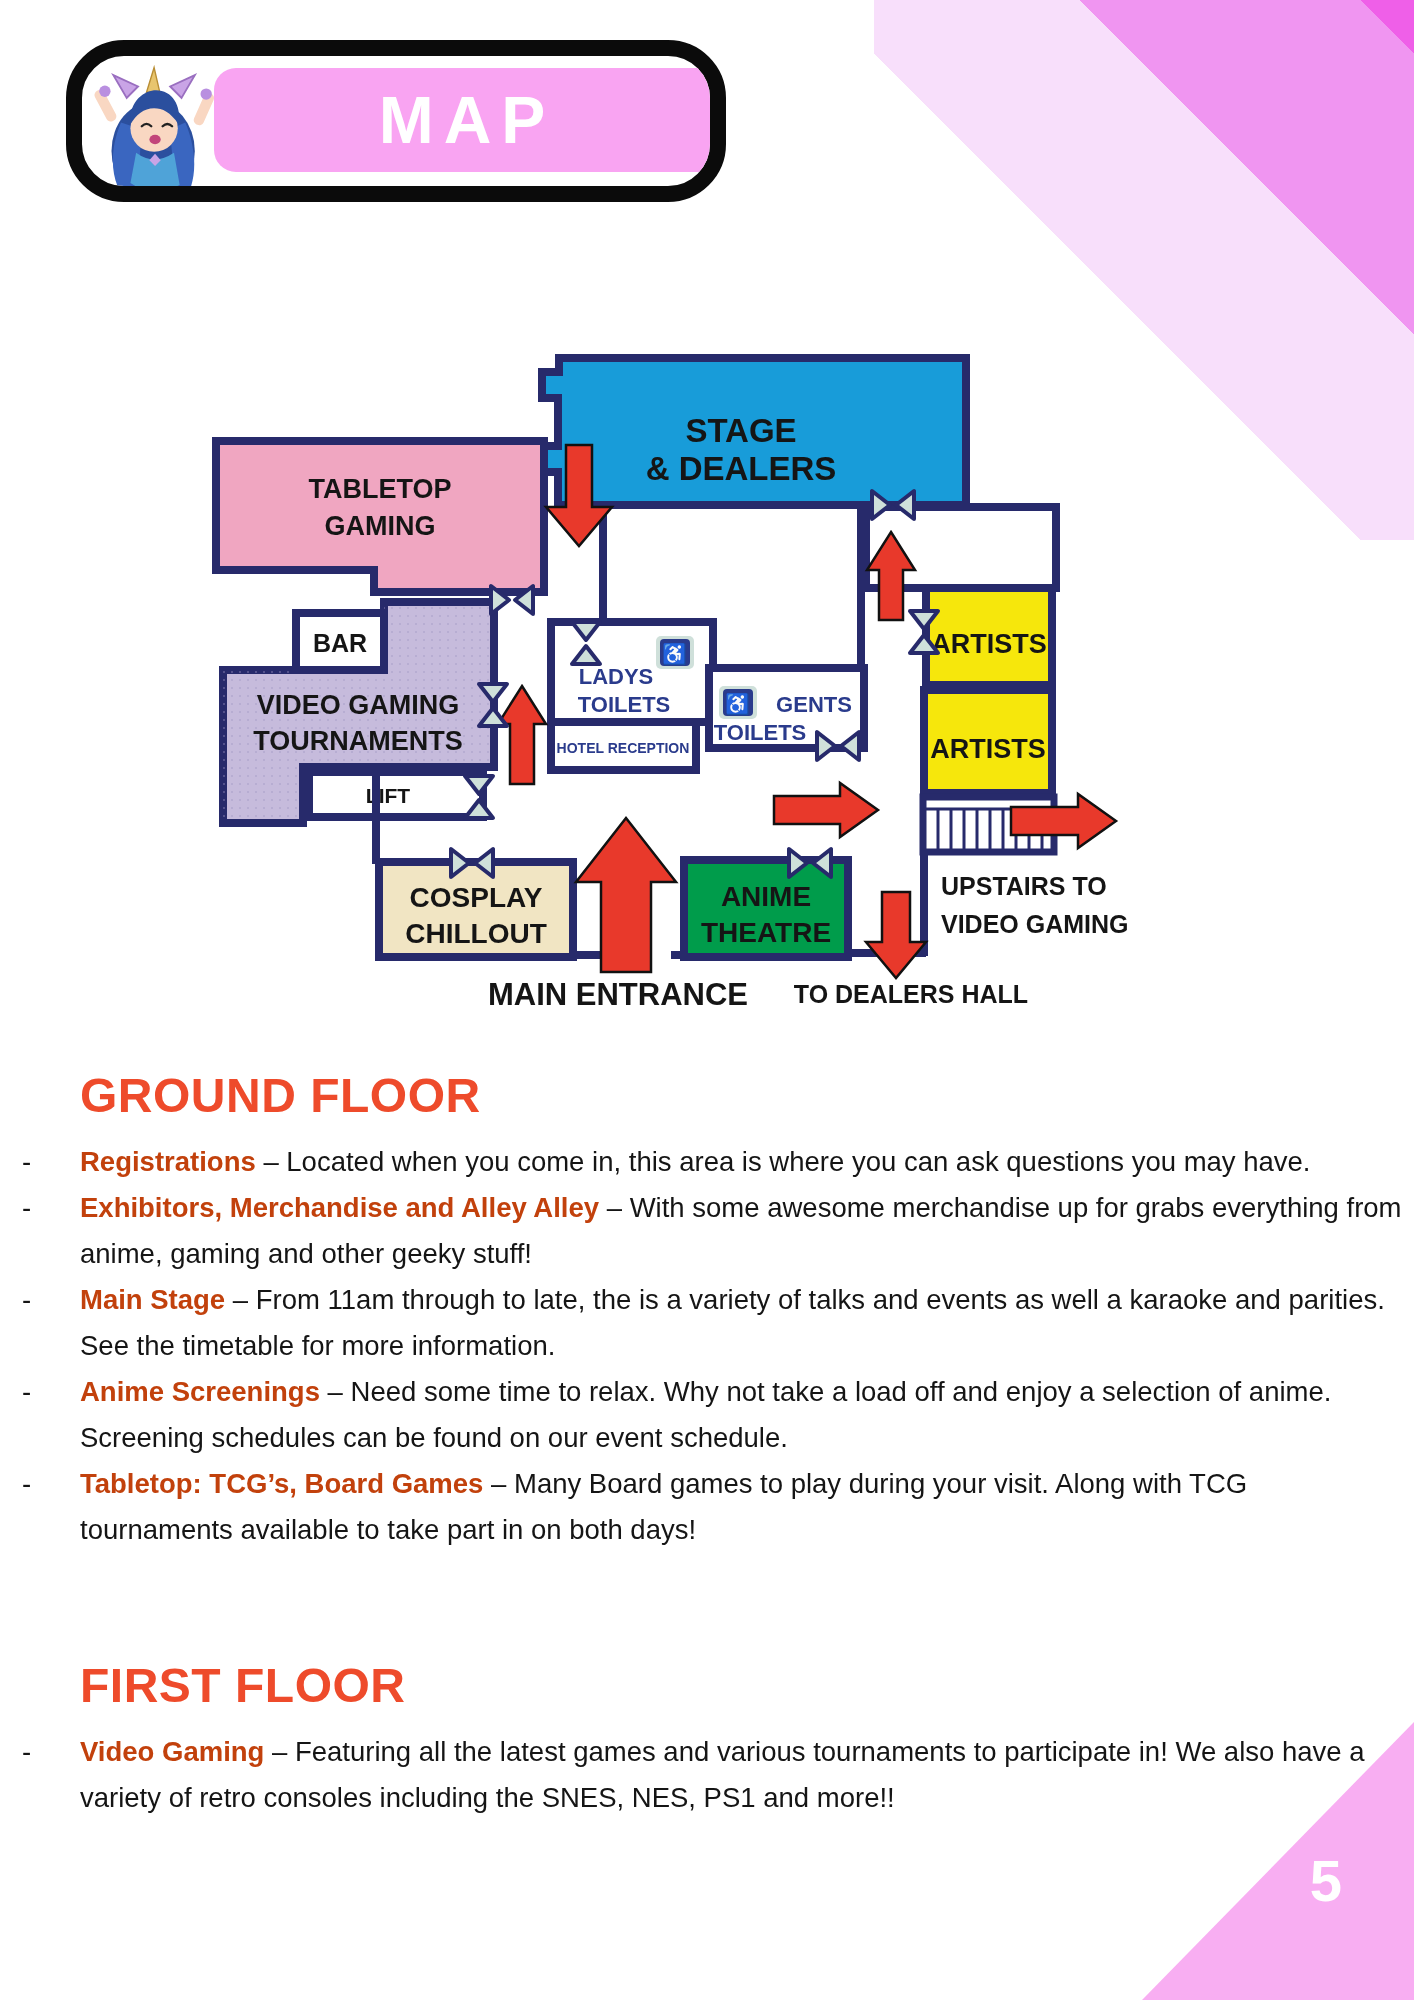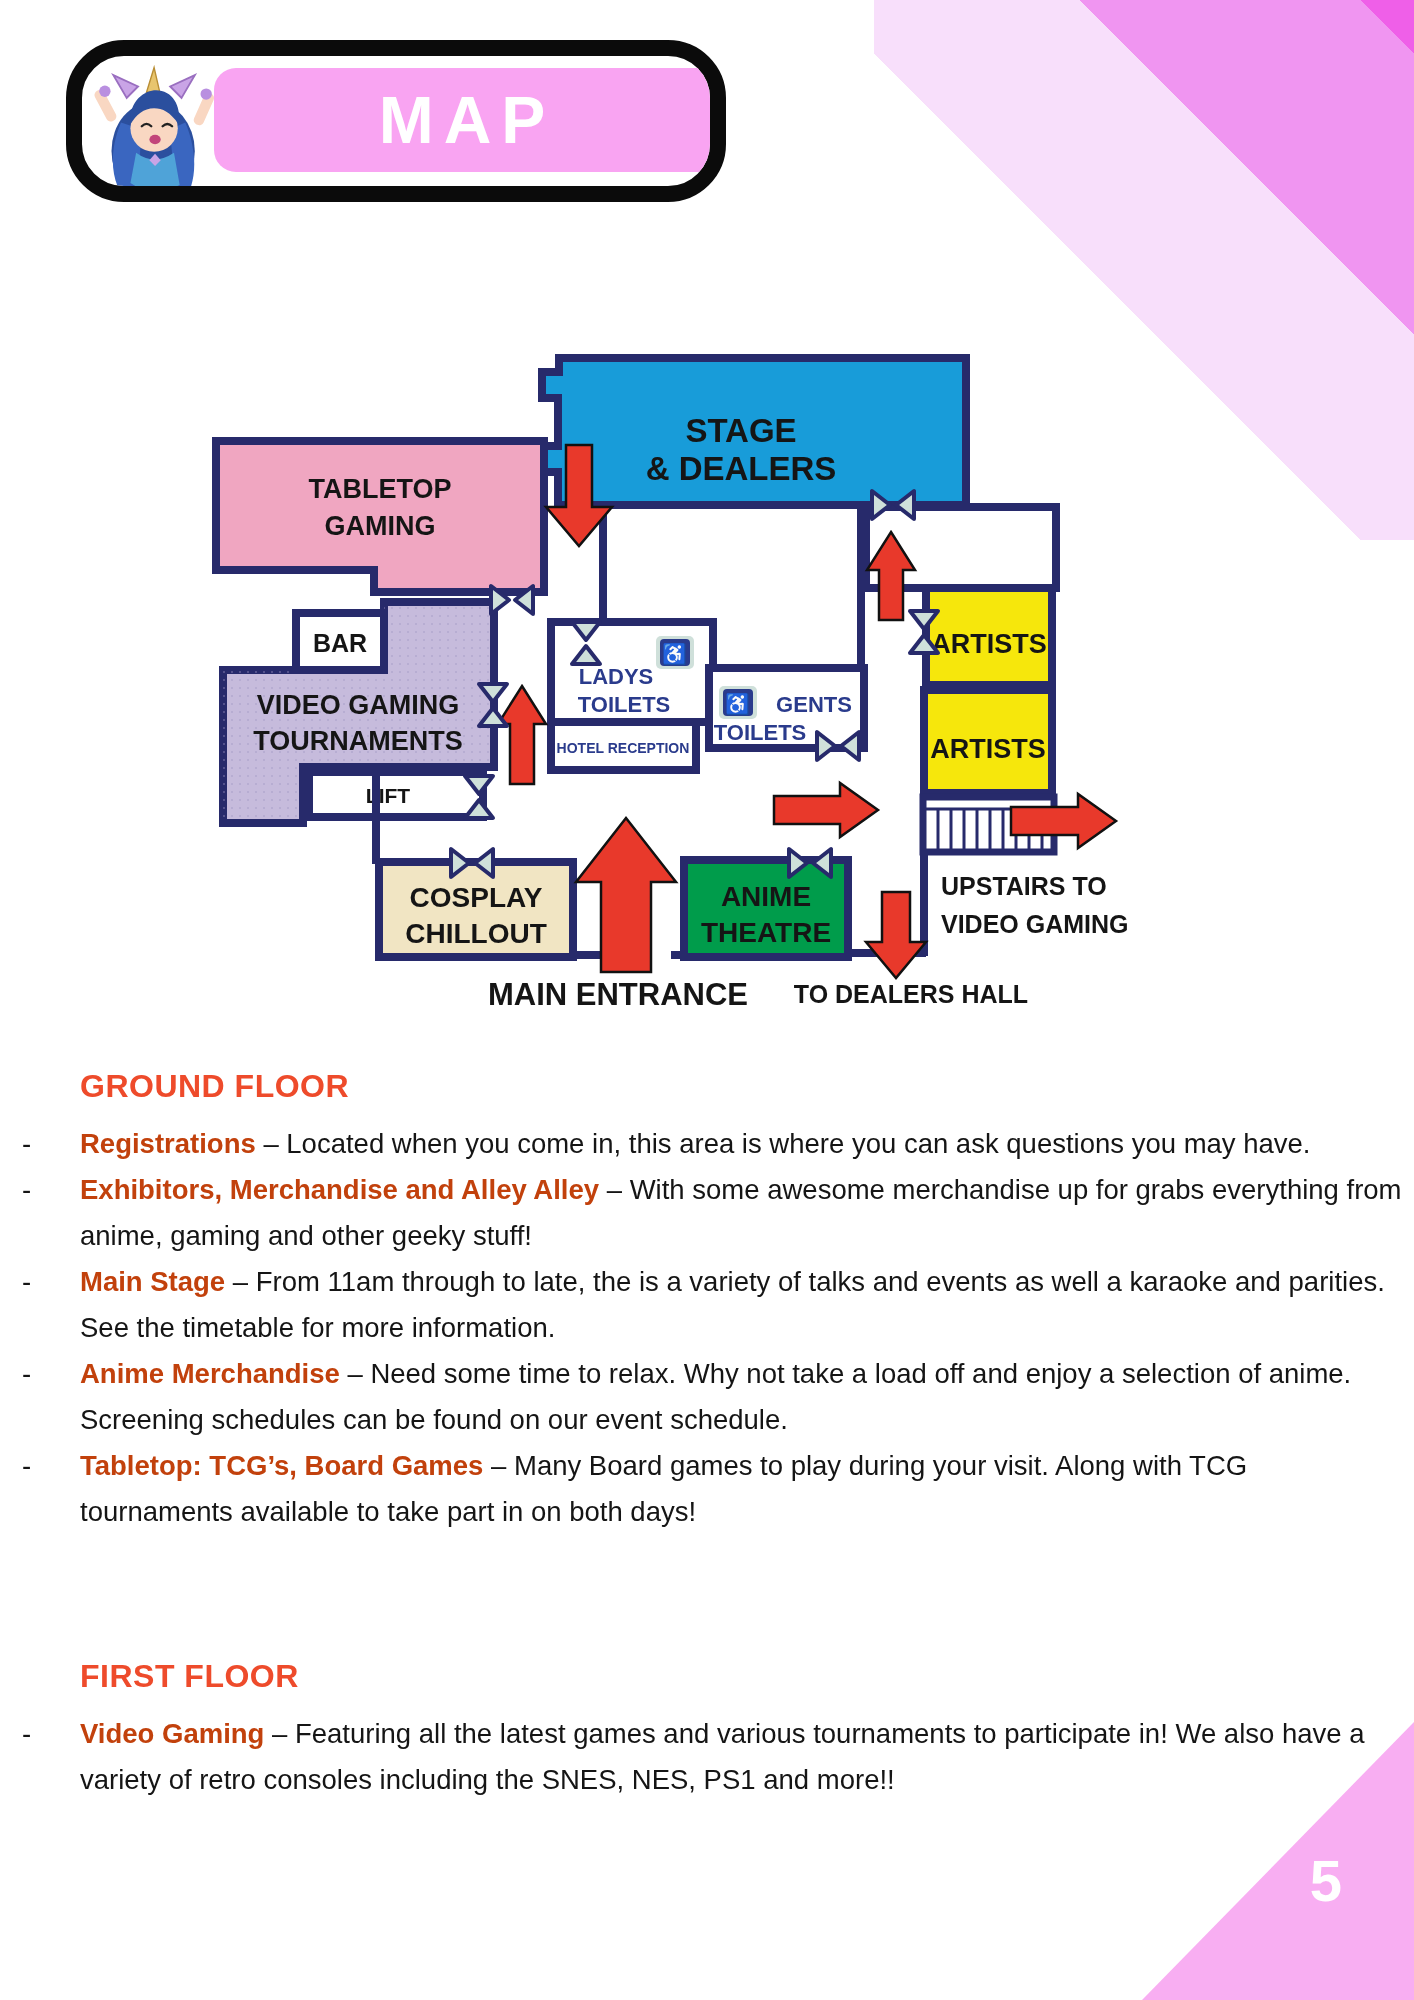--- a/index.html
+++ b/index.html
@@ -43,21 +43,21 @@
   .mascot{position:absolute;left:12px;top:4px;width:124px;height:130px;}
   
   .map-wrap{position:absolute;left:166px;top:350px;width:1000px;height:670px;}
   svg text{font-family:"Liberation Sans",sans-serif;}
   .room-label{font-weight:bold;fill:#151515;}
   .navy-label{font-weight:bold;fill:#2a3b8c;}
   
   .section{position:absolute;left:22px;width:1382px;}
   .section h2{
     margin:0 0 16px 58px;
-    font-size:32px;font-weight:800;color:#ee4b2b;letter-spacing:0.5px;
+    font-size:48px;font-weight:800;color:#ee4b2b;letter-spacing:0.5px;
   }
   .bullet{display:flex;font-size:27.5px;line-height:46px;color:#151515;}
   .bullet .dash{width:58px;flex:0 0 58px;}
   .bullet .btext{flex:1;}
   .bullet b{font-weight:bold;color:#c2410c;}
 </style>
 </head>
 <body>
 
 <div class="corner-tr"></div>
@@ -260,21 +260,21 @@
   <div class="bullet">
     <span class="dash">-</span>
     <div class="btext"><b>Exhibitors, Merchandise and Alley Alley</b> <span>– With some awesome merchandise up for grabs everything from anime, gaming and other geeky stuff!</span></div>
   </div>
   <div class="bullet">
     <span class="dash">-</span>
     <div class="btext"><b>Main Stage</b> <span>– From 11am through to late, the is a variety of talks and events as well a karaoke and parities. See the timetable for more information.</span></div>
   </div>
   <div class="bullet">
     <span class="dash">-</span>
-    <div class="btext"><b>Anime Merchandise</b> <span>– Need some time to relax. Why not take a load off and enjoy a selection of anime. Screening schedules can be found on our event schedule.</span></div>
+    <div class="btext"><b>Anime Screenings</b> <span>– Need some time to relax. Why not take a load off and enjoy a selection of anime. Screening schedules can be found on our event schedule.</span></div>
   </div>
   <div class="bullet">
     <span class="dash">-</span>
     <div class="btext"><b>Tabletop: TCG’s, Board Games</b> <span>– Many Board games to play during your visit. Along with TCG tournaments available to take part in on both days!</span></div>
   </div>
 </div>
 
 <div class="section" style="top:1658px;">
   <h2>FIRST FLOOR</h2>
   <div class="bullet">

